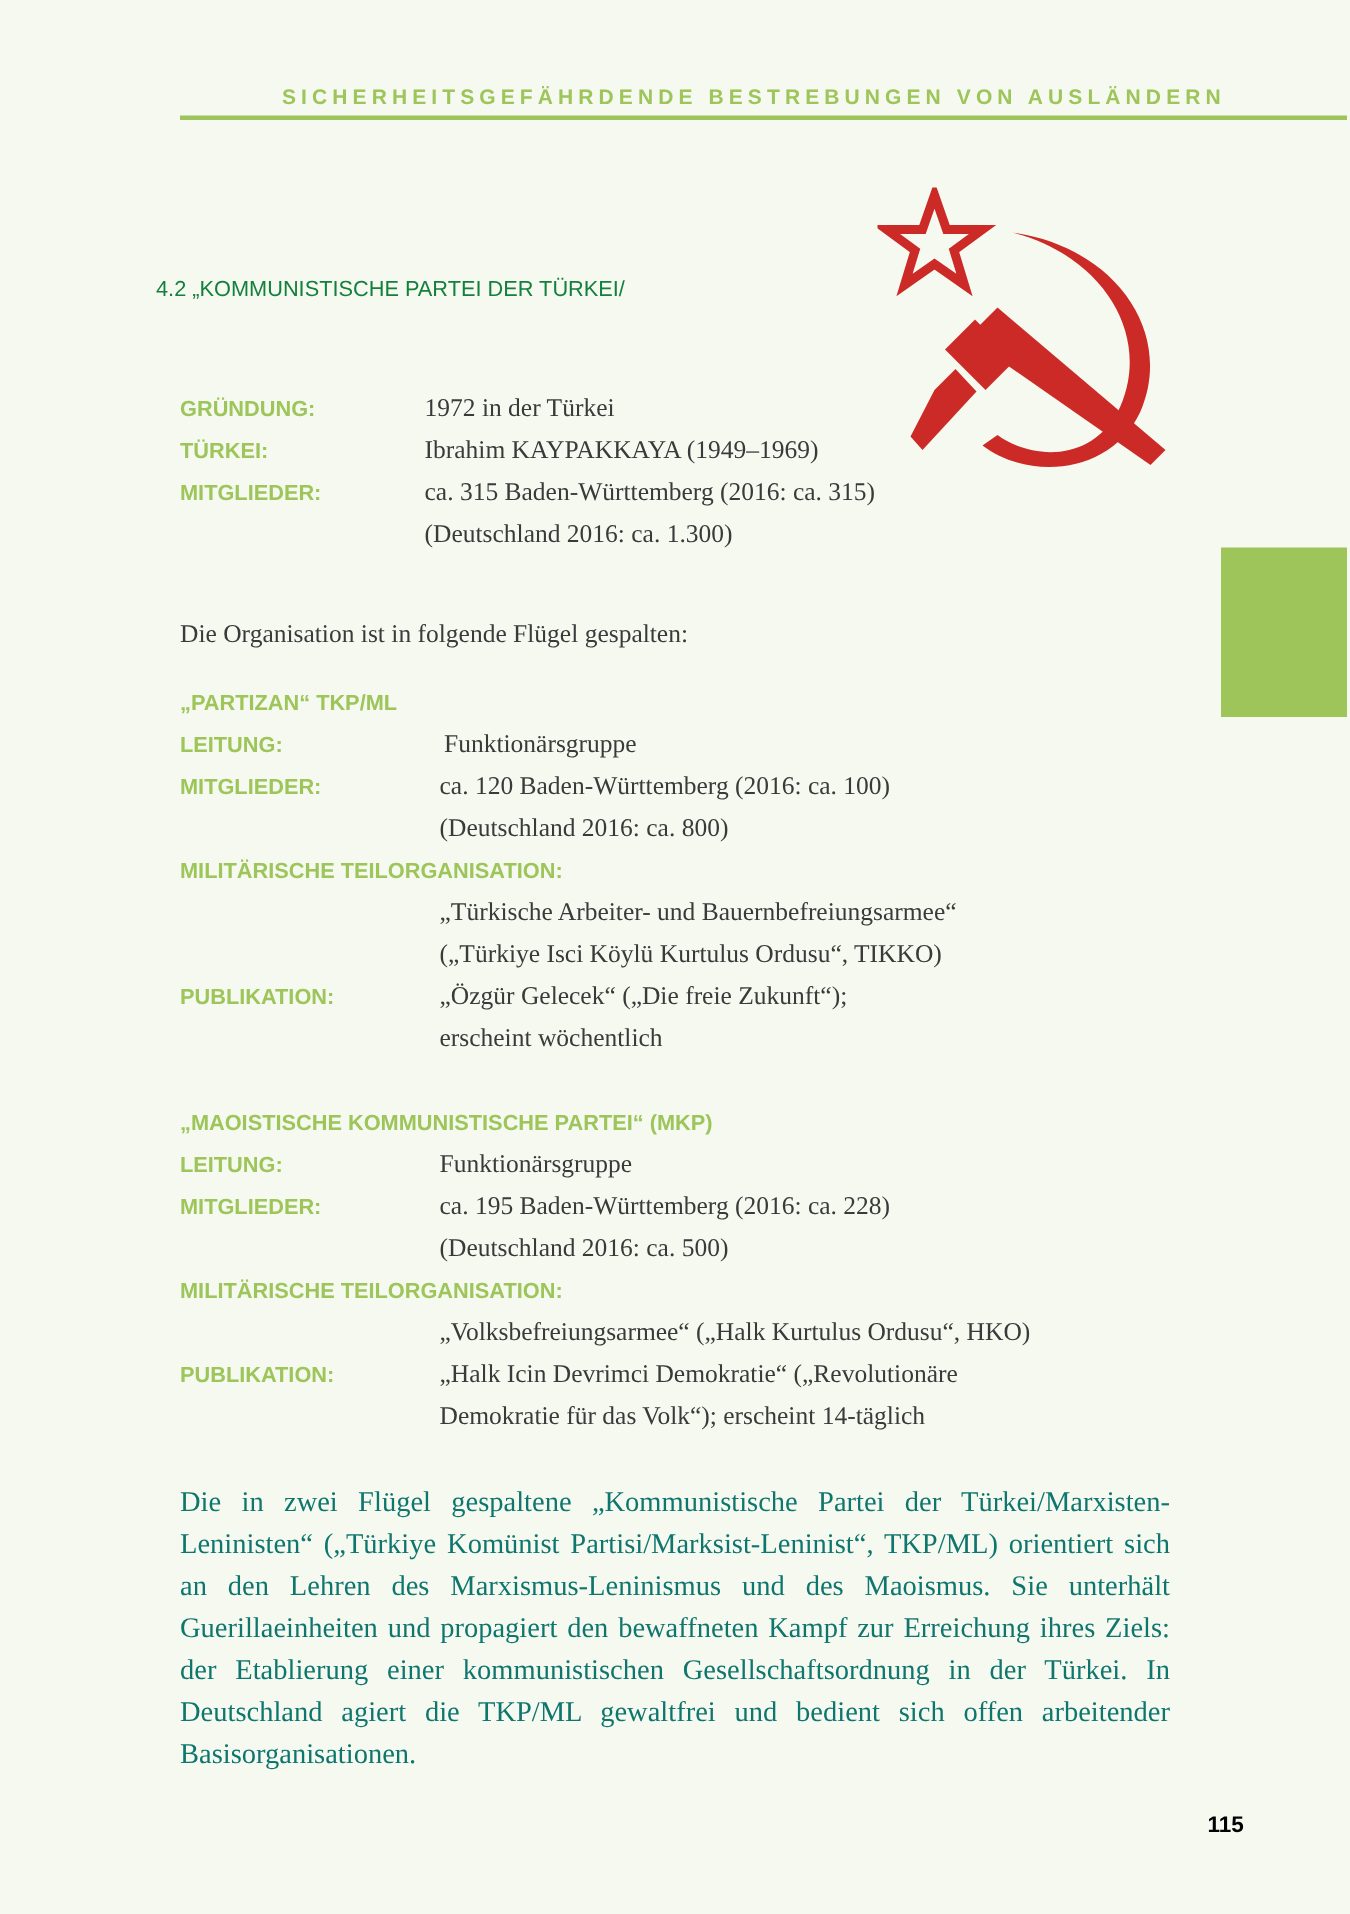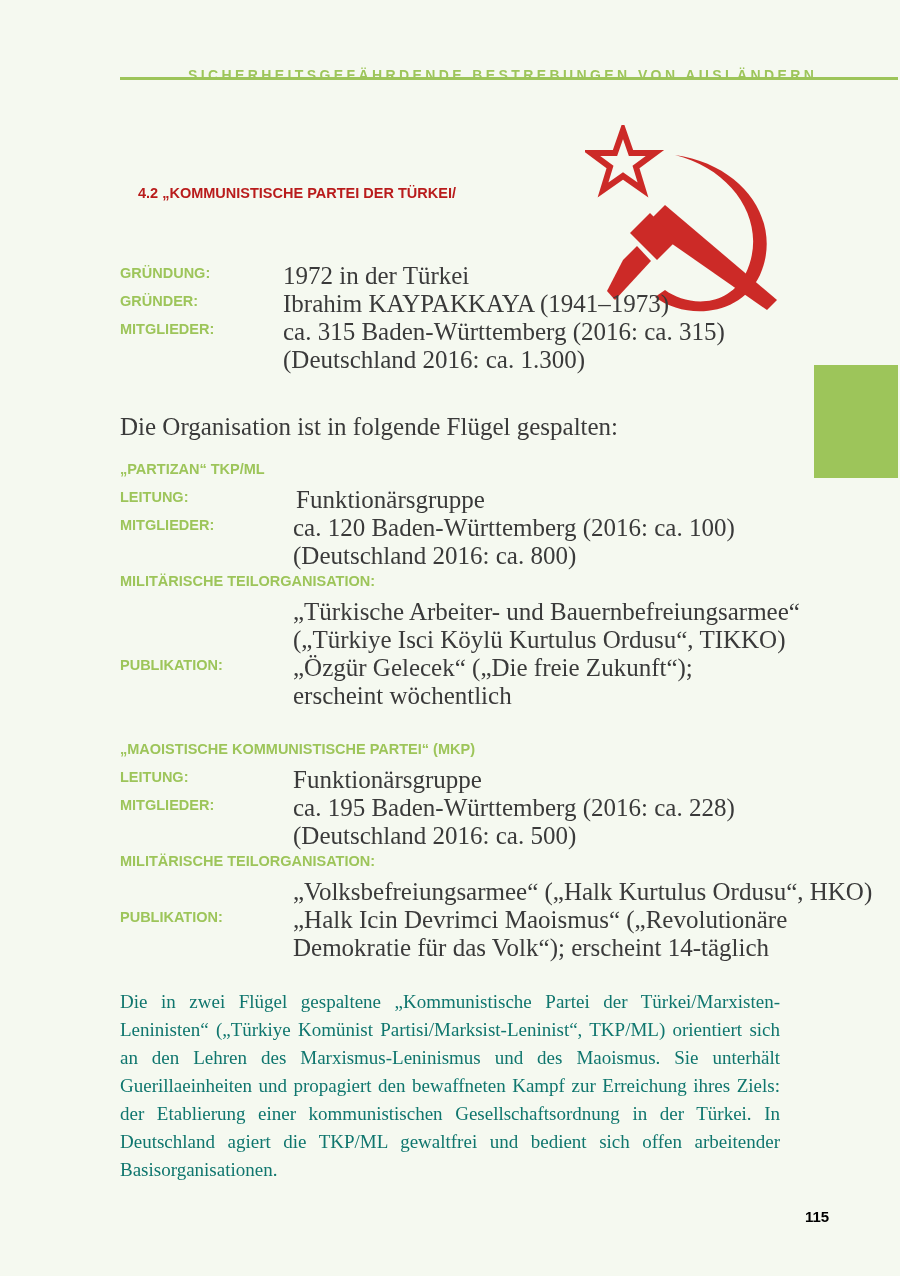--- a/index.html
+++ b/index.html
@@ -10,45 +10,45 @@
     color: #3a3a3a;
   }
   .header {
     position: absolute; left: 120px; top: 56px; width: 776px;
     text-align: left;
   }
   .header-text {
     position: absolute; left: 68px; top: 0;
     font-family: "Liberation Sans", sans-serif;
     font-weight: bold; font-size: 14px; letter-spacing: 3.4px;
-    color: #9dc55a; white-space: nowrap; margin-top: 11px;
+    color: #9dc55a; white-space: nowrap;
   }
   .header-rule {
     position: absolute; left: 120px; top: 77px; width: 778px; height: 3px;
     background: #9dc55a;
   }
   .side-tab {
     position: absolute; left: 814px; top: 365px; width: 84px; height: 113px;
     background: #9dc55a;
   }
   .emblem { position: absolute; left: 585px; top: 125px; width: 200px; height: 195px; }
   .sec-title {
-    position: absolute; left: 138px; top: 180px;
-    font-family: "Liberation Sans", sans-serif; font-weight: bold;
-    font-size: 14.5px; color: #b91c1c; line-height: 27px;
+    position: absolute; left: 104px; top: 180px;
+    font-family: "Liberation Sans", sans-serif; font-weight: normal;
+    font-size: 14.5px; color: #15803d; line-height: 27px;
   }
   .sec-title .l2 { padding-left: 30px; display: block; }
   .lbl {
     position: absolute; left: 120px;
     font-family: "Liberation Sans", sans-serif; font-weight: bold;
     font-size: 14.5px; color: #9dc55a; white-space: nowrap; text-align: right;
   }
   .val {
     position: absolute;
-    font-family: "Liberation Serif", serif; font-size: 25px; color: #3a3a3a;
+    font-family: "Liberation Serif", serif; font-size: 17px; color: #3a3a3a;
     white-space: nowrap;
   }
   .para {
     position: absolute; left: 120px; width: 660px;
     font-family: "Liberation Serif", serif; font-size: 19px; line-height: 28px;
     color: #0f766e; text-align: justify;
   }
   .pnum {
     position: absolute; left: 805px; top: 1208px;
     font-family: "Liberation Sans", sans-serif; font-weight: bold;
@@ -71,22 +71,22 @@
   <polygon points="45,108 65,88 92,115 72,135" fill="#cc2a27"></polygon>
   <polygon points="38,135 52,121 66,136 30,175 22,166" fill="#cc2a27"></polygon>
 </svg>
 
 <div class="sec-title">
   <span>4.2  „KOMMUNISTISCHE PARTEI DER TÜRKEI/</span>
 </div>
 
 <div class="lbl" style="top:265px">GRÜNDUNG:</div>
 <div class="val" style="left:283px; top:262px">1972 in der Türkei</div>
-<div class="lbl" style="top:293px">GRÜNDER:</div>
-<div class="val" style="left:283px; top:290px">Ibrahim KAYPAKKAYA (1941–1973)</div>
+<div class="lbl" style="top:293px">TÜRKEI:</div>
+<div class="val" style="left:283px; top:290px">Ibrahim KAYPAKKAYA (1949–1969)</div>
 <div class="lbl" style="top:321px">MITGLIEDER:</div>
 <div class="val" style="left:283px; top:318px">ca. 315 Baden-Württemberg (2016: ca. 315)</div>
 <div class="val" style="left:283px; top:346px">(Deutschland 2016: ca. 1.300)</div>
 
 <div class="val" style="left:120px; top:413px">Die Organisation ist in folgende Flügel gespalten:</div>
 
 <div class="lbl" style="top:461px">„PARTIZAN“ TKP/ML</div>
 <div class="lbl" style="top:489px">LEITUNG:</div>
 <div class="val" style="left:296px; top:486px">Funktionärsgruppe</div>
 <div class="lbl" style="top:517px">MITGLIEDER:</div>
@@ -101,18 +101,18 @@
 
 <div class="lbl" style="top:741px">„MAOISTISCHE KOMMUNISTISCHE PARTEI“ (MKP)</div>
 <div class="lbl" style="top:769px">LEITUNG:</div>
 <div class="val" style="left:293px; top:766px">Funktionärsgruppe</div>
 <div class="lbl" style="top:797px">MITGLIEDER:</div>
 <div class="val" style="left:293px; top:794px">ca. 195 Baden-Württemberg (2016: ca. 228)</div>
 <div class="val" style="left:293px; top:822px">(Deutschland 2016: ca. 500)</div>
 <div class="lbl" style="top:853px">MILITÄRISCHE TEILORGANISATION:</div>
 <div class="val" style="left:293px; top:878px">„Volksbefreiungsarmee“ („Halk Kurtulus Ordusu“, HKO)</div>
 <div class="lbl" style="top:909px">PUBLIKATION:</div>
-<div class="val" style="left:293px; top:906px">„Halk Icin Devrimci Maoismus“ („Revolutionäre</div>
+<div class="val" style="left:293px; top:906px">„Halk Icin Devrimci Demokratie“ („Revolutionäre</div>
 <div class="val" style="left:293px; top:934px">Demokratie für das Volk“); erscheint 14-täglich</div>
 
 <div class="para" style="top:988px">Die in zwei Flügel gespaltene „Kommunistische Partei der Türkei/Marxisten-Leninisten“ („Türkiye Komünist Partisi/Marksist-Leninist“, TKP/ML) orientiert sich an den Lehren des Marxismus-Leninismus und des Maoismus. Sie unterhält Guerillaeinheiten und propagiert den bewaffneten Kampf zur Erreichung ihres Ziels: der Etablierung einer kommunistischen Gesellschaftsordnung in der Türkei. In Deutschland agiert die TKP/ML gewaltfrei und bedient sich offen arbeitender Basisorganisationen.</div>
 
 <div class="pnum">115</div>
 
 </body></html>

